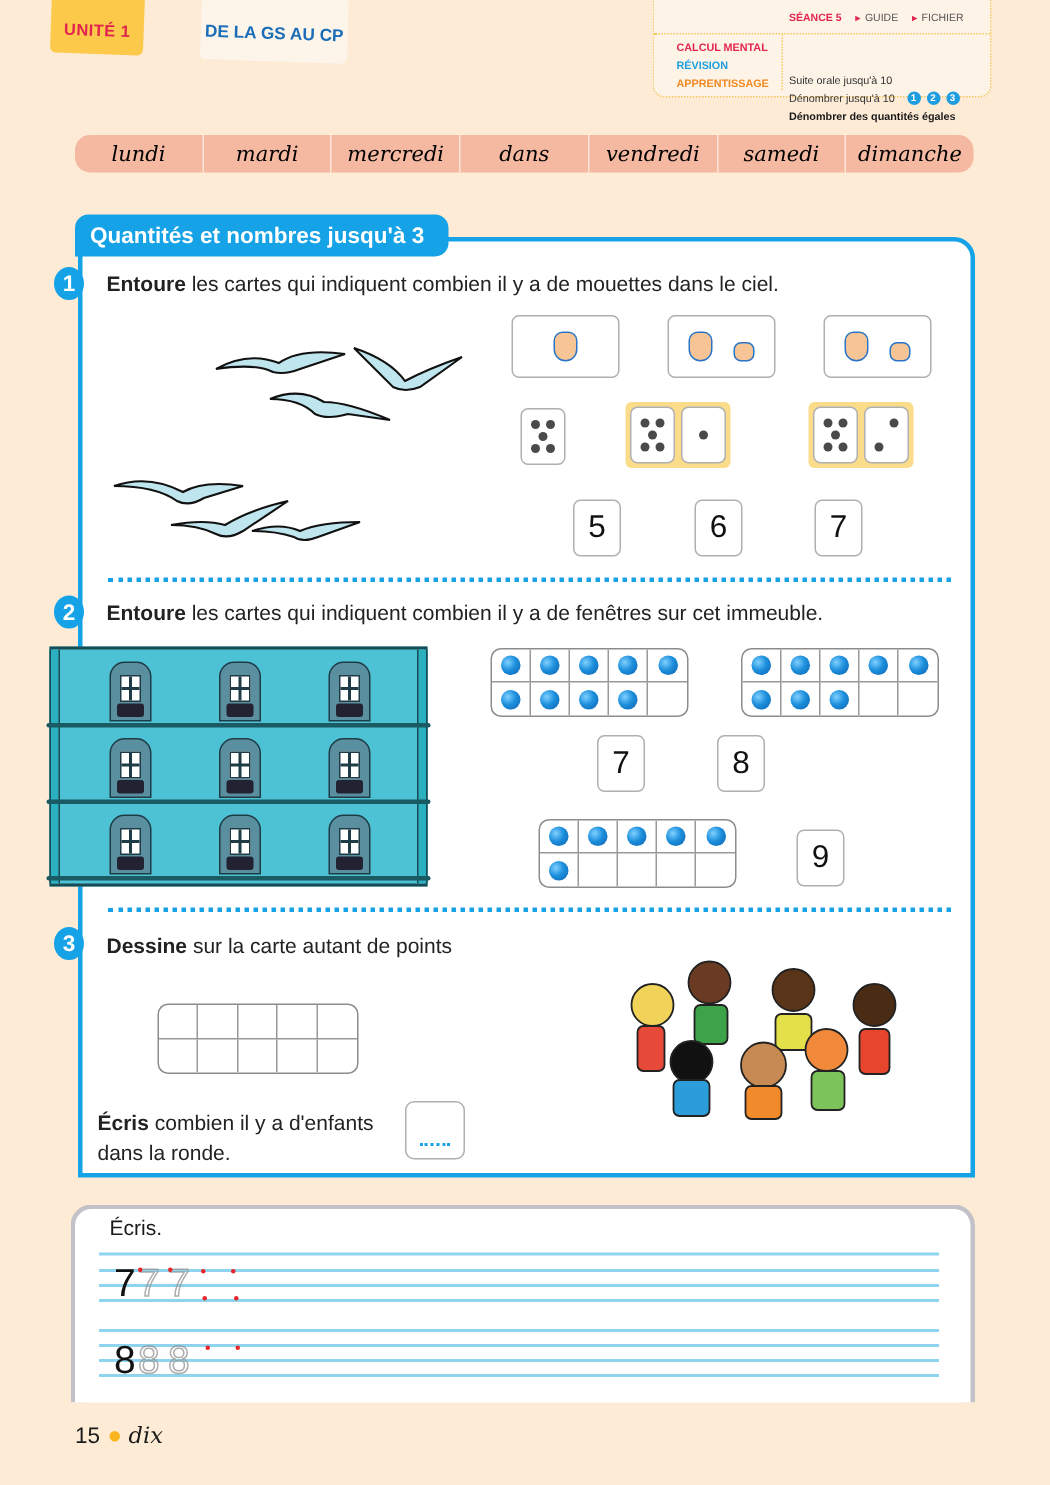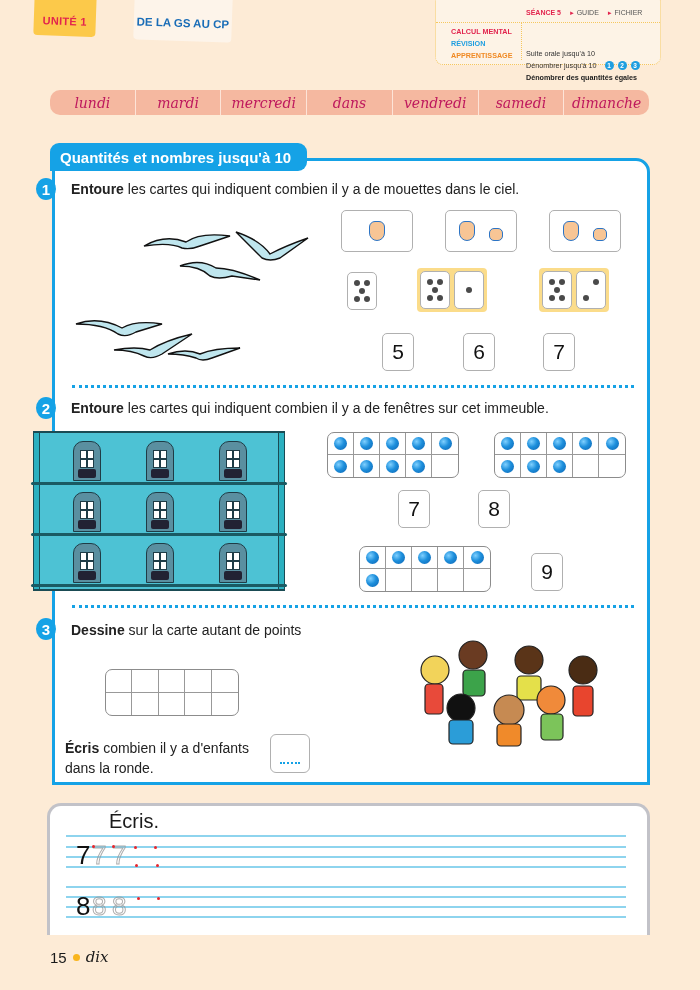--- a/index.html
+++ b/index.html
@@ -21,21 +21,21 @@
   .session-vsep { position: absolute; left: 85px; top: 27px; bottom: 4px; border-left: 1.5px dotted #f6c75e; }
   .session-rows { position: absolute; left: 0; top: 30px; width: 100%; }
   .session-row { display:flex; height: 12px; align-items:center; font-size: 7.2px; }
   .session-row .k { width: 85px; padding-left: 15px; font-weight: bold; }
   .session-row .v { padding-left: 5px; color: #333; display:flex; align-items:center; gap: 2px; margin-top: 44px; }
   .session-row .v.bold { font-weight: bold; color:#1a1a1a; }
   .circ { display:inline-block; width: 9px; height: 9px; border-radius: 50%; background:#1e9ee0; color:#fff; font-size: 6.5px; font-weight:bold; text-align:center; line-height: 9px; margin-left: 2px; }
 
   
   .days { position: absolute; left: 50px; top: 90px; width: 599px; height: 25px; background: #f5b8a0; border-radius: 10px; display:flex; }
-  .day { flex: 1; border-right: 1px solid #fde4d8; display:flex; align-items:center; justify-content:center; font-family: "DejaVu Serif", serif; font-style: italic; font-size: 14px; color: #be185d; }
+  .day { flex: 1; border-right: 1px solid #fde4d8; display:flex; align-items:center; justify-content:center; font-family: "DejaVu Serif", serif; font-style: italic; font-size: 14px; color: #000000; }
   .day:last-child { border-right: none; }
 
   
   .main-frame { position: absolute; left: 52px; top: 158px; width: 598px; height: 627px; border: 3px solid #15a2e6; border-radius: 0 14px 0 0; background: #fff; }
   .section-title { position: absolute; left: 50px; top: 143px; height: 28px; background: #15a2e6; border-radius: 9px 9px 9px 0; padding: 0 16px 0 10px; display:flex; align-items:center; color:#fff; font-size: 15px; font-weight: bold; }
 
   .ex-num { position: absolute; width: 20px; height: 22px; background: #15a2e6; color:#fff; border-radius: 50%; font-weight:bold; font-size: 15px; display:flex; align-items:center; justify-content:center; }
   .ex-text { position: absolute; font-size: 14px; color:#222; }
   .ex-text b { font-weight: bold; }
   .dotted-sep { position: absolute; left: 72px; width: 562px; border-top: 3px dotted #15a2e6; }
@@ -69,21 +69,21 @@
 
   
   .children { position:absolute; left: 405px; top: 620px; width: 215px; height: 130px; }
 
   
   .answer-box { position:absolute; left: 270px; top: 734px; width: 40px; height: 39px; border:1.5px solid #b0b0b0; border-radius: 6px; }
   .answer-box::after { content:""; position:absolute; left: 9px; right: 9px; bottom: 8px; border-top: 2px dotted #15a2e6; }
 
   
   .write-panel { position:absolute; left: 47px; top: 803px; width: 603px; height: 132px; background:#fff; border: 3px solid #c2c2c8; border-radius: 14px 14px 0 0; border-bottom: none; }
-  .write-title { position:absolute; left: 73px; top: 810px; font-size: 20px; margin-left: 36px; }
+  .write-title { position:absolute; left: 73px; top: 810px; font-size: 14px; }
   .line { position:absolute; left: 66px; width: 560px; height: 2px; background:#8ed4ee; }
   .model-digit { position:absolute; font-size: 26px; color:#111; }
   .trace-digit { position:absolute; font-size: 26px; color:transparent; -webkit-text-stroke: 1px #999; opacity:.8; }
   .red-dot { position:absolute; width:3px; height:3px; border-radius:50%; background:#e8262c; }
 
   .footer { position:absolute; left: 50px; top: 948px; font-size: 15px; display:flex; align-items:center; gap: 6px; }
   .footer .bullet { width: 7px; height: 7px; border-radius:50%; background:#f9b51d; }
   .footer .word { font-family: "DejaVu Serif", serif; font-style: italic; }
 </style>
 </head>
@@ -129,21 +129,21 @@
   <div class="day">lundi</div>
   <div class="day">mardi</div>
   <div class="day">mercredi</div>
   <div class="day">dans</div>
   <div class="day">vendredi</div>
   <div class="day">samedi</div>
   <div class="day">dimanche</div>
 </div>
 
 <div class="main-frame"></div>
-<div class="section-title">Quantités et nombres jusqu'à 10</div>
+<div class="section-title">Quantités et nombres jusqu'à 3</div>
 
 <div class="ex-num" style="left:36px;top:178px">1</div>
 <div class="ex-text" style="left:71px;top:181px"><b>Entoure</b><span> les cartes qui indiquent combien il y a de mouettes dans le ciel.</span></div>
 
 <div>
   <svg style="position:absolute;left:140px;top:228px" width="170" height="60">
     <g stroke="#111" stroke-width="1.4" fill="#bfe6ee">
       <path d="M4 18 Q25 6 46 14 Q60 4 90 8 L60 18 Q50 22 42 20 Q30 14 4 18Z"></path>
       <path d="M96 4 Q120 12 130 26 Q145 18 168 10 L140 30 Q130 34 122 30 Q110 18 96 4Z"></path>
       <path d="M40 38 Q60 30 76 40 Q92 40 120 52 L92 48 Q78 52 70 48 Q60 38 40 38Z"></path>

